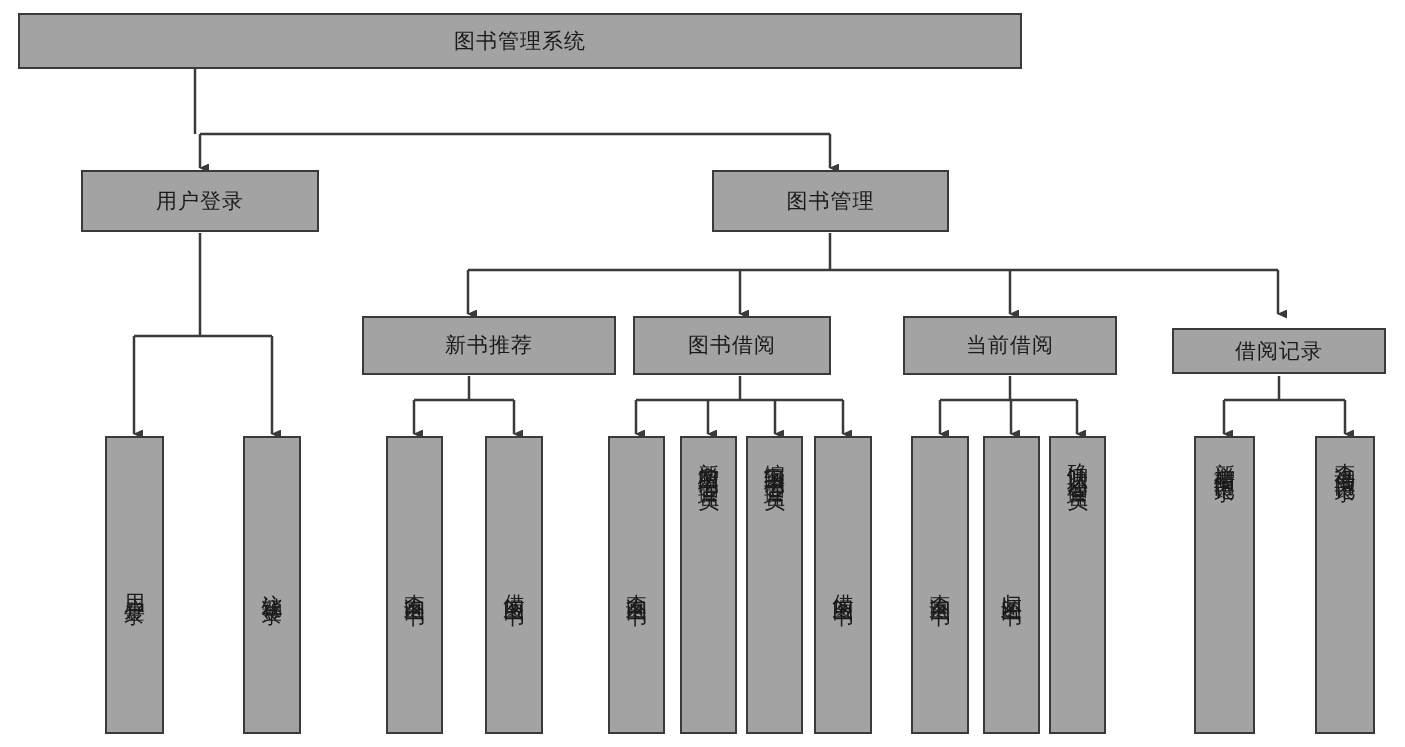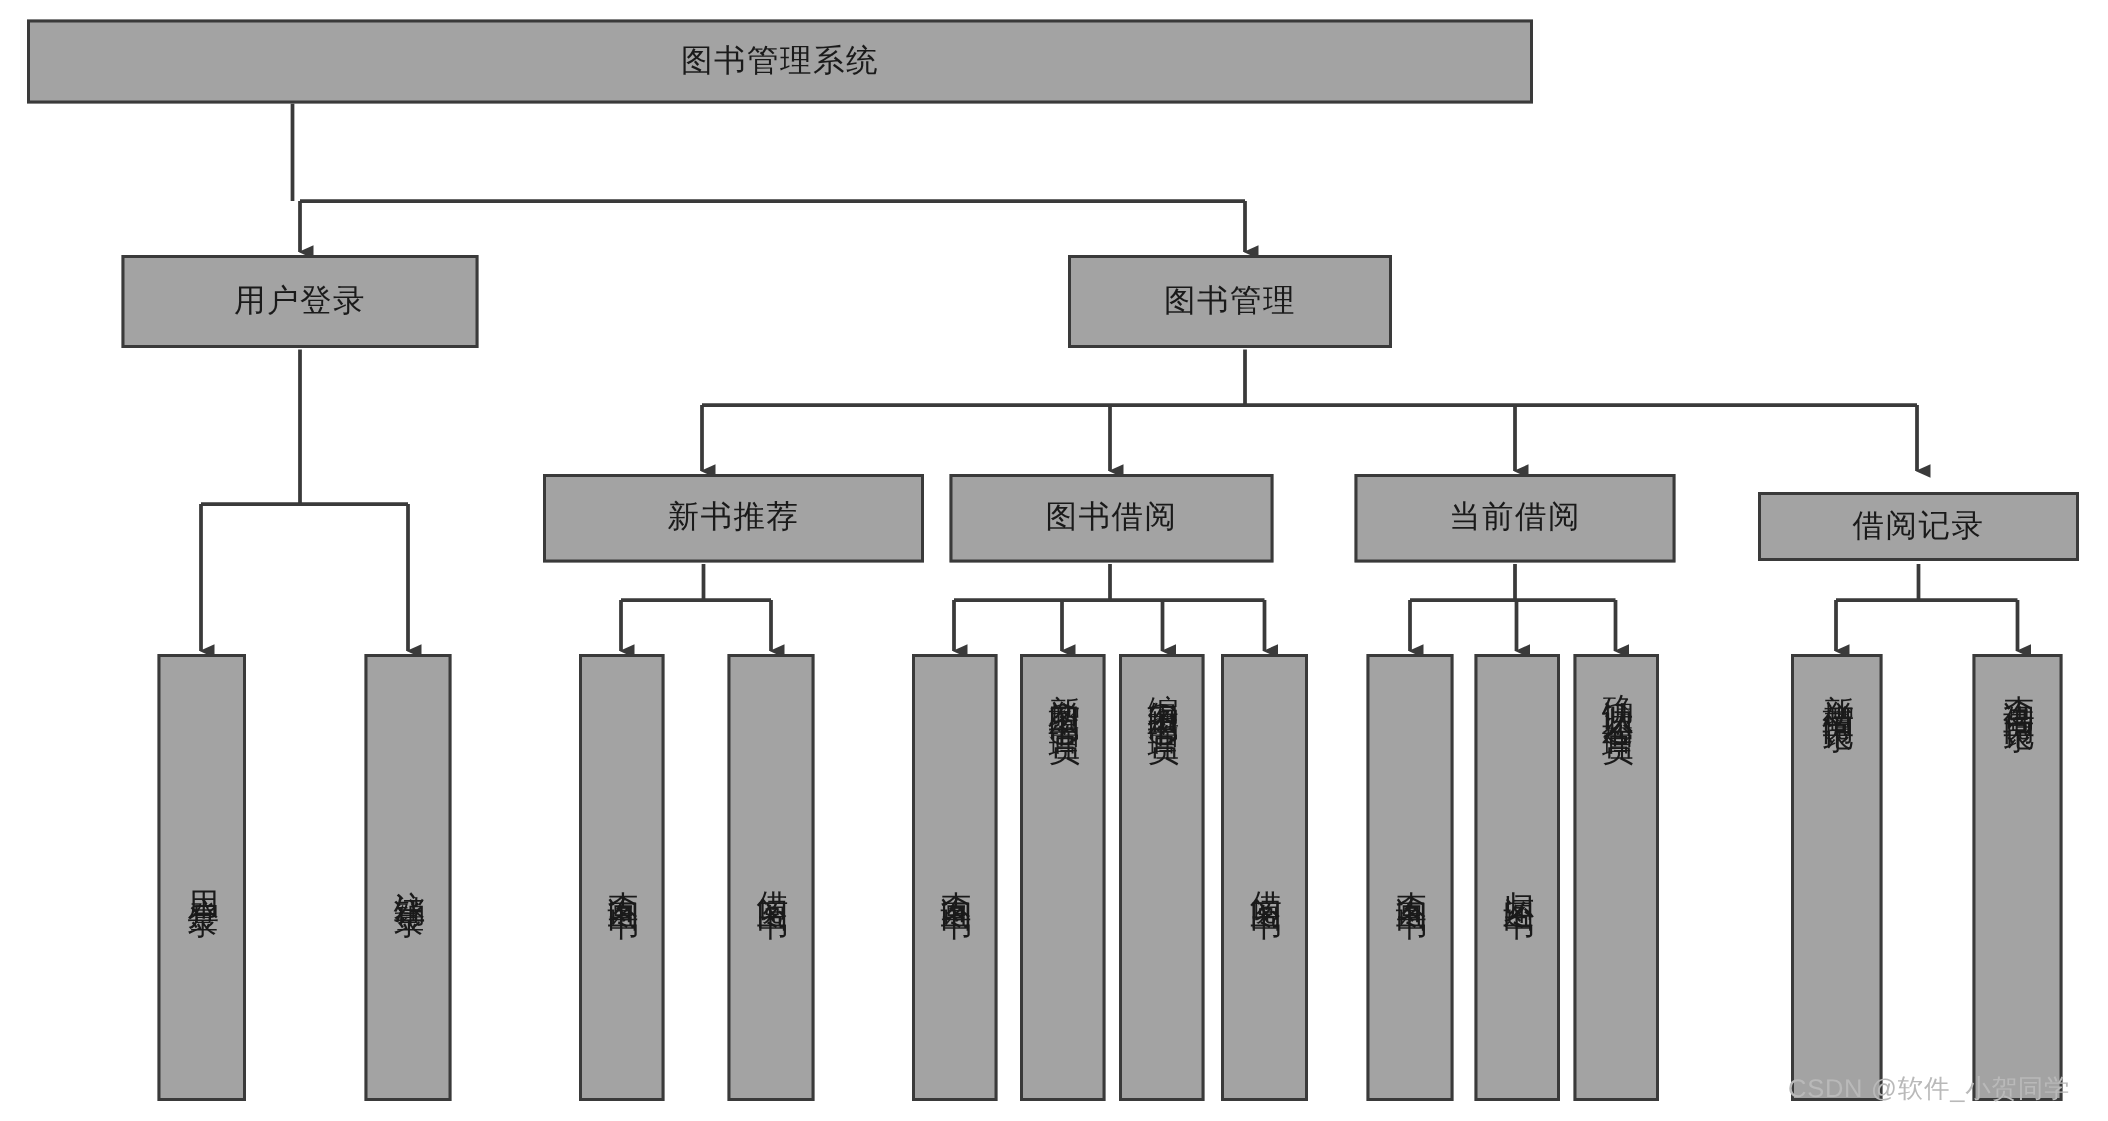--- a/index.html
+++ b/index.html
@@ -114,27 +114,27 @@
       </g>
   </svg>
 
   <div id="node-layer">
       <div class="node-box horizontal-label" style="left: 18px; top: 13px; width: 1004px; height: 56px; border-color: rgb(58, 58, 58);">
         <span class="node-label">图书管理系统</span>
       </div>
       <div class="node-box horizontal-label" style="left: 81px; top: 170px; width: 238px; height: 62px; border-color: rgb(58, 58, 58);">
         <span class="node-label">用户登录</span>
       </div>
-      <div class="node-box horizontal-label" style="left: 712px; top: 170px; width: 216px; height: 62px; border-color: rgb(58, 58, 58);">
+      <div class="node-box horizontal-label" style="left: 712px; top: 170px; width: 237px; height: 62px; border-color: rgb(58, 58, 58);">
         <span class="node-label">图书管理</span>
       </div>
       <div class="node-box horizontal-label" style="left: 362px; top: 316px; width: 254px; height: 59px; border-color: rgb(58, 58, 58);">
         <span class="node-label">新书推荐</span>
       </div>
-      <div class="node-box horizontal-label" style="left: 633px; top: 316px; width: 216px; height: 59px; border-color: rgb(58, 58, 58);">
+      <div class="node-box horizontal-label" style="left: 633px; top: 316px; width: 198px; height: 59px; border-color: rgb(58, 58, 58);">
         <span class="node-label">图书借阅</span>
       </div>
       <div class="node-box horizontal-label" style="left: 903px; top: 316px; width: 214px; height: 59px; border-color: rgb(58, 58, 58);">
         <span class="node-label">当前借阅</span>
       </div>
       <div class="node-box horizontal-label" style="left: 1172px; top: 328px; width: 214px; height: 46px; border-color: rgb(58, 58, 58);">
         <span class="node-label">借阅记录</span>
       </div>
       <div class="node-box vertical-label" style="left: 105px; top: 436px; width: 59px; height: 298px; border-color: rgb(58, 58, 58);">
         <span class="node-label">用户登录</span>
@@ -170,15 +170,14 @@
         <span class="node-label">确认归还（管理员）</span>
       </div>
       <div class="node-box vertical-label long-text" style="left: 1194px; top: 436px; width: 61px; height: 298px; border-color: rgb(58, 58, 58);">
         <span class="node-label">新增借阅记录</span>
       </div>
       <div class="node-box vertical-label long-text" style="left: 1315px; top: 436px; width: 60px; height: 298px; border-color: rgb(58, 58, 58);">
         <span class="node-label">查询借阅记录</span>
       </div>
     </div>
 
-  <div class="watermark" style="left: 1192px; top: 714px; color: rgb(185, 185, 185);">CSDN @软件_小贺同学</div>
 
 </div>
 
 </body></html>

